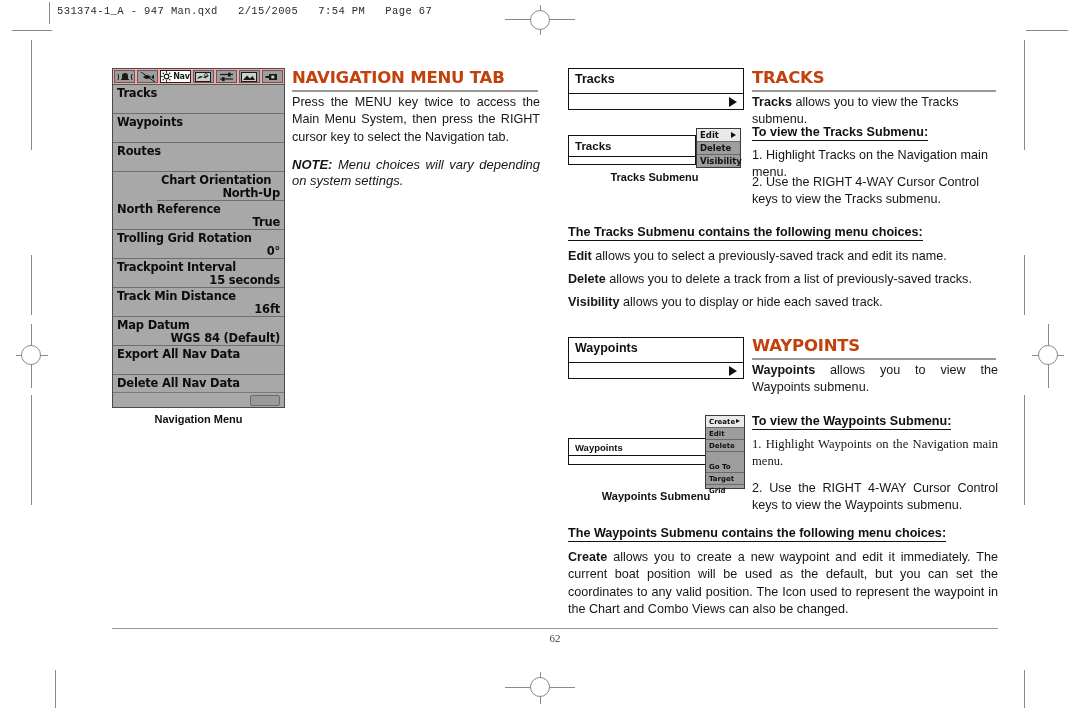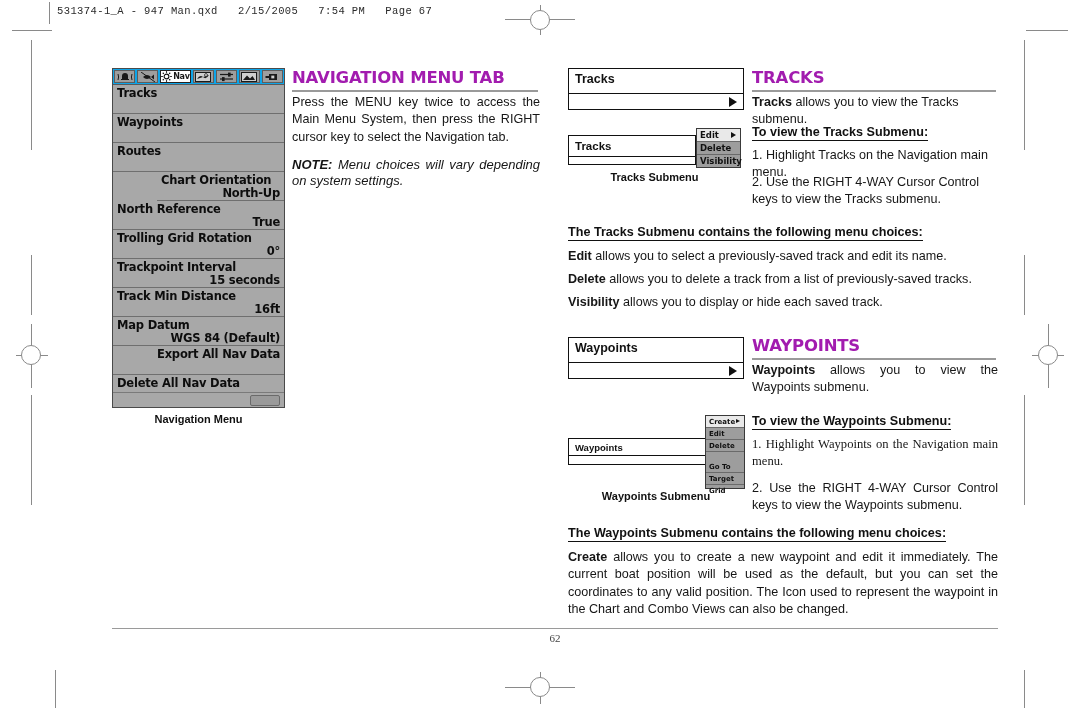--- a/index.html
+++ b/index.html
@@ -28,21 +28,21 @@
     font-family:"Liberation Mono", monospace;
     font-size:10.5px; color:#2b2b2b; letter-spacing:.4px; white-space:pre;
   }
   .slug-rule { position:absolute; left:49px; top:2px; width:1px; height:22px; background:#8a8a8a; }
 
   
   .h1 {
     position:absolute;
     font-family:"DejaVu Sans", sans-serif;
     font-weight:700; font-size:16.5px; letter-spacing:-0.2px;
-    color:#a21caf; text-transform:uppercase;
+    color:#c2410c; text-transform:uppercase;
   }
   .rule { position:absolute; height:2px; background:#9a9a9a; }
 
   .para {
     position:absolute;
     font-family:"Liberation Sans", sans-serif;
     font-size:12.6px; line-height:17.4px; color:#161616;
     text-align:justify; text-justify:inter-word;
   }
   .para.nj { text-align:left; }
@@ -69,21 +69,21 @@
     font-family:"Liberation Serif", serif; font-size:11px; color:#444;
   }
 
   
   .lcd {
     position:absolute; background:#a8a8a8;
     border:1px solid #4a4a4a; box-sizing:border-box;
   }
   .lcd-tabs {
     position:absolute; left:0; top:0; right:0; height:16px;
-    background:#0ea5e9; display:flex; align-items:stretch;
+    background:#fca5a5; display:flex; align-items:stretch;
     border-bottom:1px solid #5a5a5a; box-sizing:border-box;
   }
   .lcd-tab {
     flex:1; margin:1px 1px 1px 1px; background:#9e9e9e;
     border:1px solid #5d5d5d; box-sizing:border-box;
     display:flex; align-items:center; justify-content:center;
     font-size:7px; color:#1a1a1a; overflow:hidden;
   }
   .lcd-tab.sel { background:#ffffff; border-color:#222; font-weight:700; }
   .lcd-tab .tl { font-family:"DejaVu Sans", sans-serif; font-weight:700; font-size:8px; letter-spacing:-.3px; }
@@ -281,21 +281,21 @@
         <div class="val">15 seconds</div>
       </div>
       <div class="lcd-row" style="height:29px;">
         <div class="lbl">Track Min Distance</div>
         <div class="val">16ft</div>
       </div>
       <div class="lcd-row" style="height:29px;">
         <div class="lbl">Map Datum</div>
         <div class="val">WGS 84 (Default)</div>
       </div>
-      <div class="lcd-row" style="height:29px;text-align:right;">
+      <div class="lcd-row" style="height:29px;">
         <div class="lbl">Export All Nav Data</div>
       </div>
       <div class="lcd-row" style="height:29px; border-bottom:none;">
         <div class="lbl">Delete All Nav Data</div>
       </div>
     </div>
 
     <div class="lcd-foot">
       <div class="knob"></div>
     </div>

